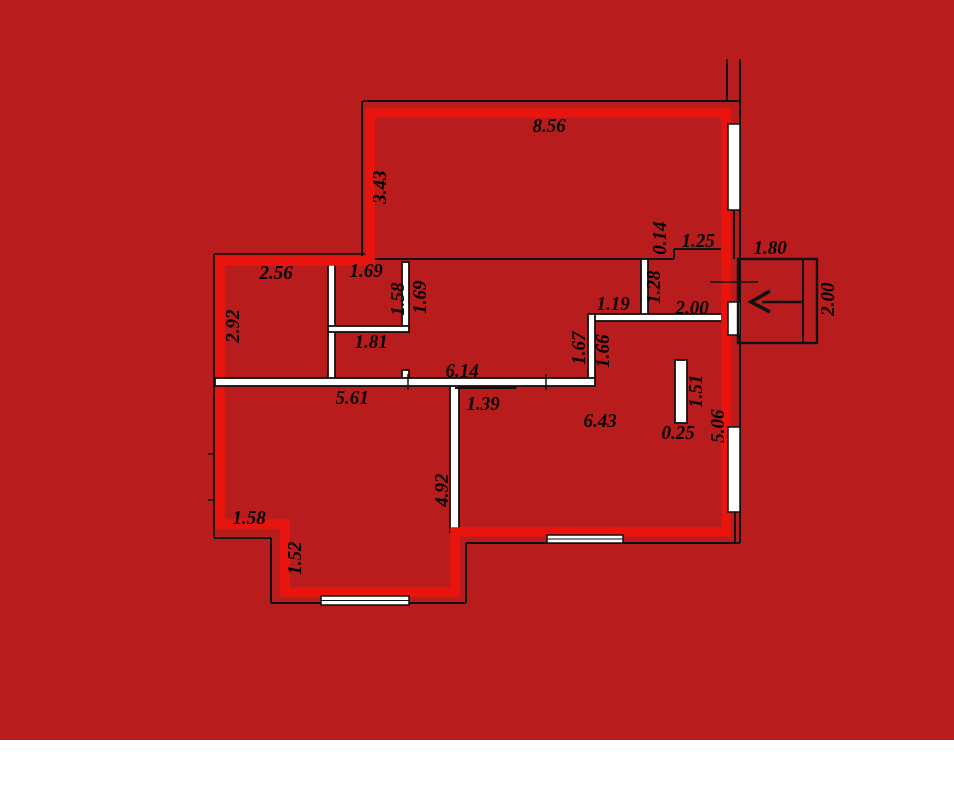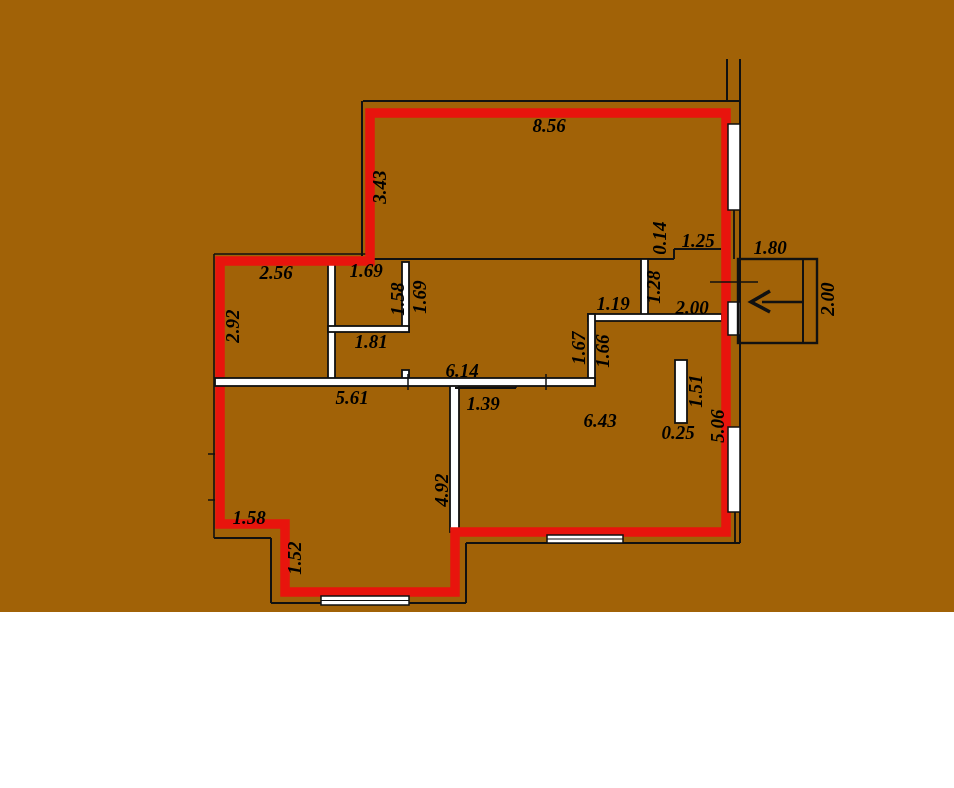--- a/index.html
+++ b/index.html
@@ -1,16 +1,16 @@
 <!DOCTYPE html>
 <html><head>
 <meta charset="utf-8">
 <style>
   html,body{margin:0;padding:0;background:#ffffff;}
-  .stage{position:relative;width:954px;height:612px;background:#a16207;overflow:hidden;}
+  .stage{position:relative;width:954px;height:740px;background:#b91c1c;overflow:hidden;}
   svg{display:block;}
   text.dim{
     font-family:"Liberation Serif", serif;
     font-style:italic;
     font-weight:bold;
     font-size:19px;
     fill:#000000;
     text-anchor:middle;
   }
 </style>

